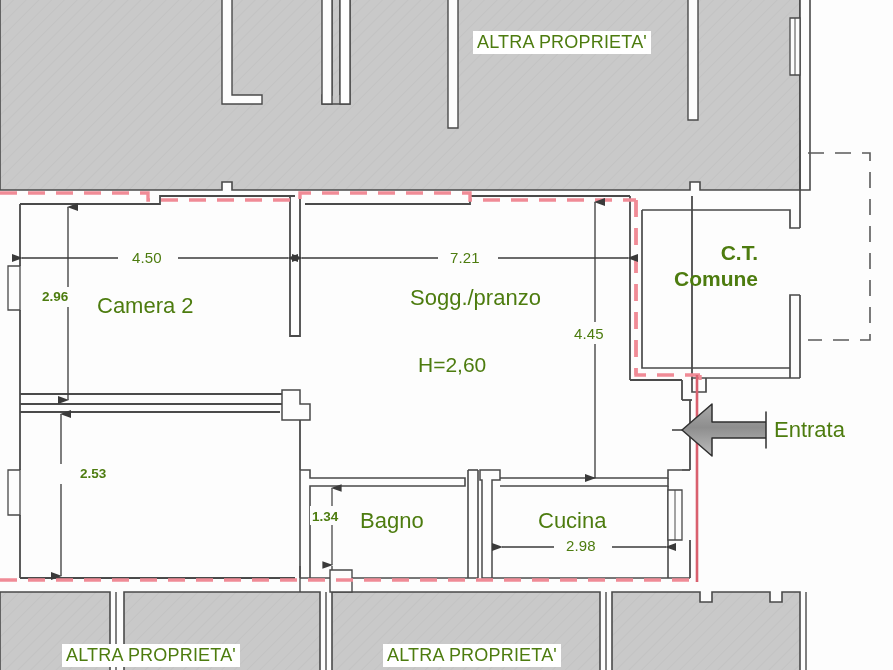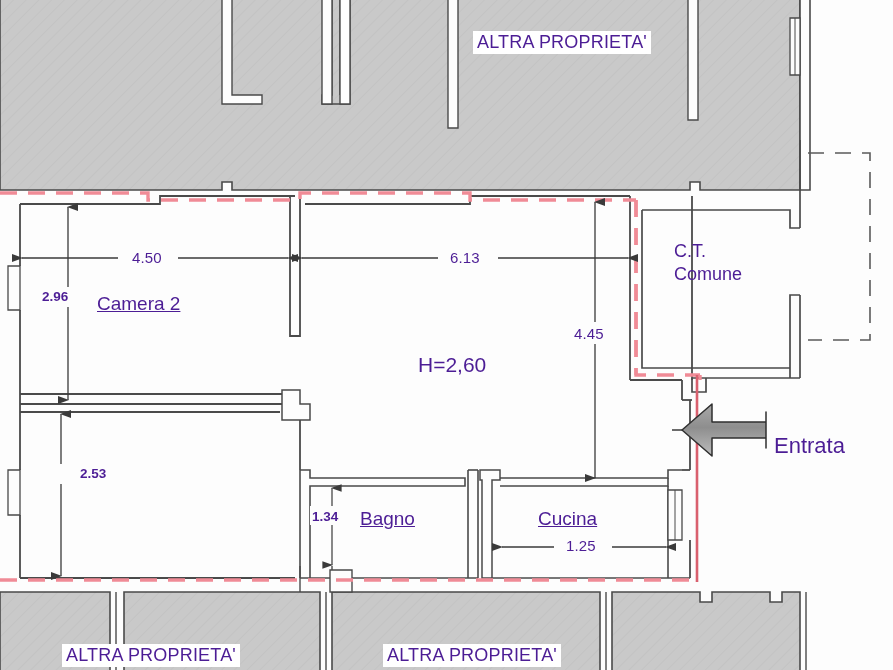--- a/index.html
+++ b/index.html
@@ -29,26 +29,25 @@
     position: absolute;
     left: 0;
     top: 0;
     width: 893px;
     height: 670px;
     pointer-events: none;
   }
   .lbl {
     position: absolute;
     white-space: nowrap;
-    color: #4c1d95;
+    color: #4d7c0f;
     font-family: "Liberation Sans", sans-serif;
   }
   .room-name-big {
-    font-size: 19px;
-    text-decoration: underline;
+    font-size: 22px;
   }
   .height-note {
     font-size: 21px;
   }
   .dim {
     font-size: 15px;
     letter-spacing: 0.1px;
   }
   .dim-small {
     font-size: 13.5px;
@@ -58,23 +57,24 @@
     font-size: 18px;
     font-weight: 400;
     background: #ffffff;
     padding: 1px 4px;
     letter-spacing: 0.2px;
   }
   .entrata-lbl {
     font-size: 22px;
   }
   .ct-lbl {
-    font-size: 18px;
-    text-align: left;
+    font-size: 21px;
+    text-align: right;
     line-height: 1.25;
+    font-weight: bold;
   }
 </style>
 </head>
 <body>
 
 <div id="plan-root">
 
   <svg class="plan" viewBox="0 0 893 670">
     <defs>
       <pattern id="hatch" width="9" height="9" patternUnits="userSpaceOnUse" patternTransform="rotate(45)">
@@ -289,43 +289,44 @@
   <div class="label-layer">
 
     <div class="lbl otherprop" style="left:473px; top:31px;">ALTRA PROPRIETA'</div>
 
     <div class="lbl otherprop" style="left:62px; top:644px;">ALTRA PROPRIETA'</div>
 
     <div class="lbl otherprop" style="left:383px; top:644px;">ALTRA PROPRIETA'</div>
 
     <div class="lbl room-name-big" style="left:97px; top:293px;">Camera 2</div>
 
+    <div class="lbl room-name-big" style="left:410px; top:285px;">Sogg./pranzo</div>
 
     <div class="lbl height-note" style="left:418px; top:353px;text-align:center;">H=2,60</div>
 
 
     <div class="lbl room-name-big" style="left:360px; top:508px;">Bagno</div>
 
     <div class="lbl room-name-big" style="left:538px; top:508px;">Cucina</div>
 
     <div class="lbl ct-lbl" style="left:674px; top:240px;">
       <div>C.T.</div>
       <div>Comune</div>
     </div>
 
-    <div class="lbl entrata-lbl" style="left:774px; top:433px;text-align:center;">Entrata</div>
+    <div class="lbl entrata-lbl" style="left:774px; top:417px;text-align:center;">Entrata</div>
 
     <div class="lbl dim" style="left:132px; top:249px;">4.50</div>
 
     <div class="lbl dim-small" style="left:42px; top:289px;">2.96</div>
 
-    <div class="lbl dim" style="left:450px; top:249px;">6.13</div>
+    <div class="lbl dim" style="left:450px; top:249px;">7.21</div>
 
     <div class="lbl dim" style="left:574px; top:325px;">4.45</div>
 
     <div class="lbl dim-small" style="left:40px; top:466px;margin-left:40px;">2.53</div>
 
     <div class="lbl dim-small" style="left:312px; top:509px;">1.34</div>
 
-    <div class="lbl dim" style="left:566px; top:537px;">1.25</div>
+    <div class="lbl dim" style="left:566px; top:537px;">2.98</div>
 
   </div>
 </div>
 
 </body></html>

